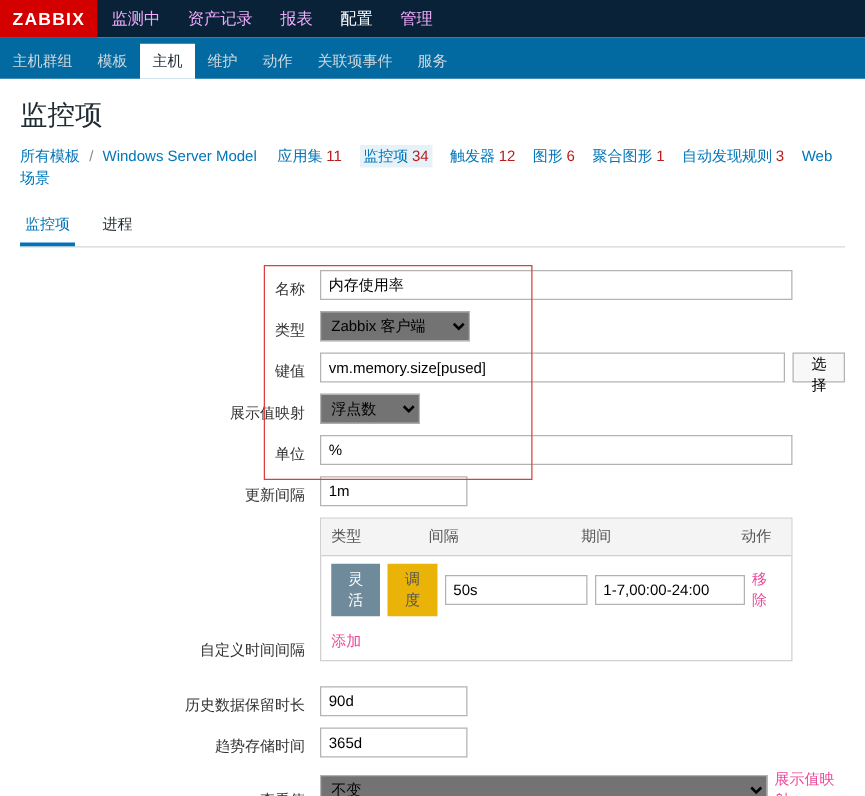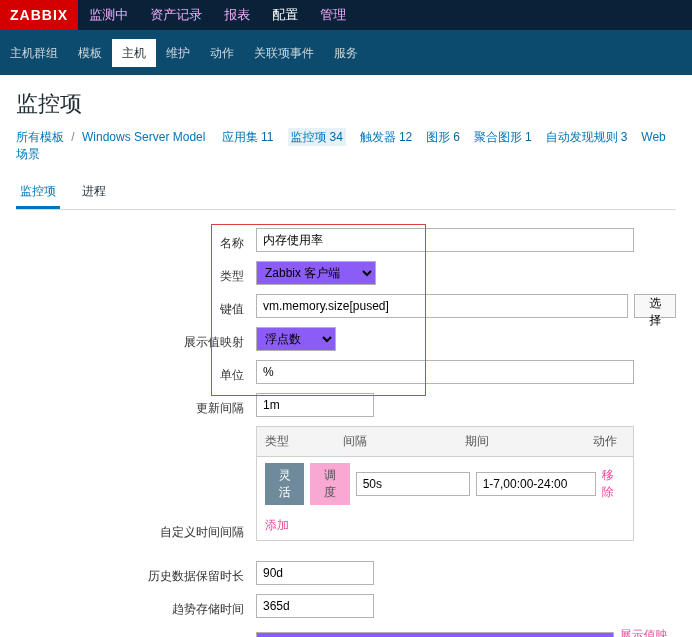--- a/index.html
+++ b/index.html
@@ -2,47 +2,47 @@
 <html><head>
 <meta charset="utf-8">
 <style>
 * { box-sizing: border-box; margin: 0; padding: 0; }
 body { font-family: Arial, "Microsoft YaHei", sans-serif; font-size: 12px; color: #1f2c33; background: #fff; width: 692px; }
 .topbar { background: #0a2238; height: 30px; display: flex; align-items: center; }
 .logo { background: #d40000; color: #fff; font-weight: bold; padding: 0 10px; height: 30px; line-height: 30px; font-size: 14px; letter-spacing: 1px; }
 .topmenu { display: flex; }
 .topmenu div { color: #f0abfc; padding: 0 11px; height: 30px; line-height: 30px; cursor: pointer; font-size: 13px; }
 .topmenu div.active { color: #fff; }
-.submenu { background: #0c4a6e; height: 45px; display: flex; align-items: center; }
+.submenu { background: #0369a1; height: 33px; display: flex; align-items: flex-end; }
 .submenu div { color: #cfd8dc; padding: 0 10px; height: 28px; line-height: 28px; cursor: pointer; font-size: 12px; }
 .submenu div.active { background: #fff; color: #1f2c33; }
 .page-title { font-size: 22px; padding: 14px 16px 10px; color: #1f2c33; }
 .breadcrumb { padding: 0 16px 10px; font-size: 12px; }
 .breadcrumb a { color: #0275b8; text-decoration: none; cursor: pointer; }
 .breadcrumb .sep { color: #888; margin: 0 4px; }
 .breadcrumb .grp { margin-right: 14px; }
-.breadcrumb .grp .cnt { color: #0369a1; margin-left: 3px; }
+.breadcrumb .grp .cnt { color: #b91c1c; margin-left: 3px; }
 .breadcrumb .grp.active { background: #e6f2f8; padding: 2px 3px; }
 .tabs { border-bottom: 1px solid #d8d8d8; margin: 4px 16px 0; }
 .tabs span { display: inline-block; padding: 6px 4px; margin-right: 18px; cursor: pointer; font-size: 12px; color: #1f2c33; }
 .tabs span.active { border-bottom: 3px solid #0275b8; color: #0275b8; }
 .form { margin: 18px 16px 0; }
 .row { display: flex; align-items: flex-end; margin-bottom: 9px; }
 .label { width: 240px; text-align: right; padding-right: 12px; padding-top: 4px; color: #333; font-size: 12px; }
 .field { flex: 1; display: flex; align-items: center; gap: 6px; }
 input[type=text] { height: 24px; border: 1px solid #b3b3b3; padding: 0 6px; font-size: 12px; font-family: inherit; }
-select { height: 24px; border: 1px solid #b3b3b3; padding: 0 4px; font-size: 12px; background: #8b5cf6; font-family: inherit; }
+select { height: 24px; border: 1px solid #b3b3b3; padding: 0 4px; font-size: 12px; background: #737373; font-family: inherit; }
 .btn-sm { height: 24px; border: 1px solid #b3b3b3; background: #f8f8f8; padding: 0 8px; cursor: pointer; font-size: 12px; }
 .highlight-box { position: absolute; border: 1px solid #d94040; pointer-events: none; z-index: 5; }
 .sched-table { border: 1px solid #d0d0d0; }
 .sched-hdr { display: flex; background: #f4f4f4; border-bottom: 1px solid #d0d0d0; }
 .sched-hdr div { padding: 6px 8px; font-size: 12px; color: #555; }
 .sched-row { display: flex; padding: 6px 8px; align-items: center; gap: 6px; }
 .tag-btn { background: #6f8a9b; color: #fff; padding: 4px 8px; font-size: 12px; border: none; cursor: pointer; }
-.tag-btn2 { background: #f9a8d4; color: #555; padding: 4px 8px; font-size: 12px; border: none; cursor: pointer; }
+.tag-btn2 { background: #eab308; color: #555; padding: 4px 8px; font-size: 12px; border: none; cursor: pointer; }
 .link { color: #ec4899; cursor: pointer; }
 .container { position: relative; }
 </style>
 </head>
 <body>
 
 <div class="topbar">
   <div class="logo">ZABBIX</div>
   <div class="topmenu" id="topmenu">
       <div>监测中</div>

